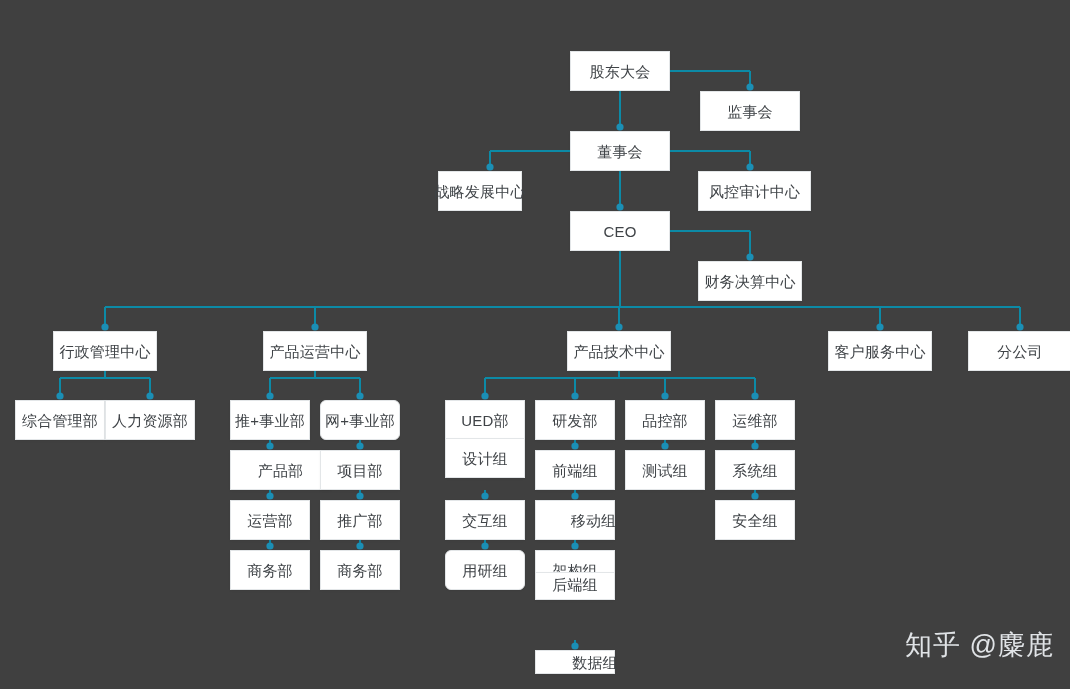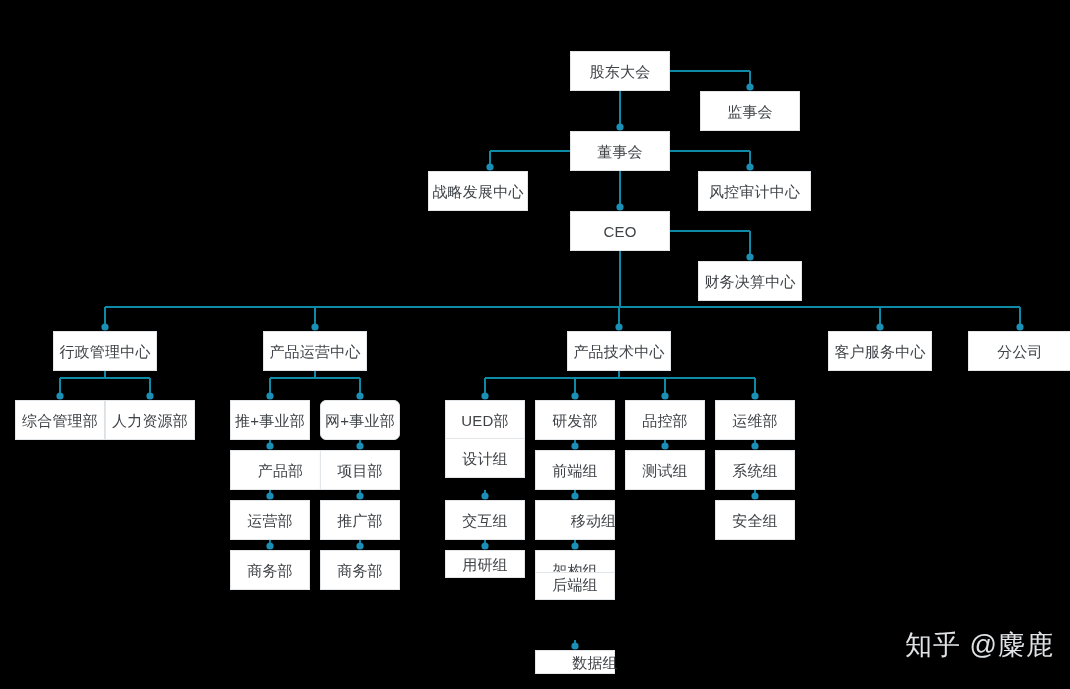--- a/index.html
+++ b/index.html
@@ -8,21 +8,21 @@
     padding: 0;
     background: #ffffff;
   }
   body {
     font-family: "Liberation Sans", "DejaVu Sans", sans-serif;
   }
   #canvas {
     position: relative;
     width: 1070px;
     height: 689px;
-    background: #000000;
+    background: #404040;
     overflow: hidden;
   }
   #svg-layer {
     position: absolute;
     left: 0;
     top: 0;
     width: 1070px;
     height: 689px;
     pointer-events: none;
   }
@@ -147,21 +147,21 @@
   <div id="nodes-layer">
       <div class="node" style="left: 570px; top: 51px; width: 100px; height: 40px;">
         <span>股东大会</span>
       </div>
       <div class="node" style="left: 700px; top: 91px; width: 100px; height: 40px;">
         <span>监事会</span>
       </div>
       <div class="node" style="left: 570px; top: 131px; width: 100px; height: 40px;">
         <span>董事会</span>
       </div>
-      <div class="node" style="left: 428px; top: 171px; width: 100px; height: 40px;">
+      <div class="node" style="left: 438px; top: 171px; width: 84px; height: 40px;">
         <span>战略发展中心</span>
       </div>
       <div class="node" style="left: 698px; top: 171px; width: 113px; height: 40px;">
         <span>风控审计中心</span>
       </div>
       <div class="node" style="left: 570px; top: 211px; width: 100px; height: 40px;">
         <span>CEO</span>
       </div>
       <div class="node" style="left: 698px; top: 261px; width: 104px; height: 40px;">
         <span>财务决算中心</span>
@@ -213,21 +213,21 @@
       </div>
       <div class="node" style="left: 445px; top: 400px; width: 80px; height: 40px;">
         <span>UED部</span>
       </div>
       <div class="node" style="left: 445px; top: 438px; width: 80px; height: 40px;">
         <span>设计组</span>
       </div>
       <div class="node" style="left: 445px; top: 500px; width: 80px; height: 40px;">
         <span>交互组</span>
       </div>
-      <div class="node" style="left: 445px; top: 550px; width: 80px; height: 28px;">
+      <div class="node" style="left: 445px; top: 550px; width: 80px; height: 40px; border-radius: 6px;">
         <span>用研组</span>
       </div>
       <div class="node" style="left: 535px; top: 400px; width: 80px; height: 40px;">
         <span>研发部</span>
       </div>
       <div class="node" style="left: 535px; top: 450px; width: 80px; height: 40px;">
         <span>前端组</span>
       </div>
       <div class="node" style="left: 535px; top: 500px; width: 80px; height: 40px; padding-left: 37px;">
         <span>移动组</span>

